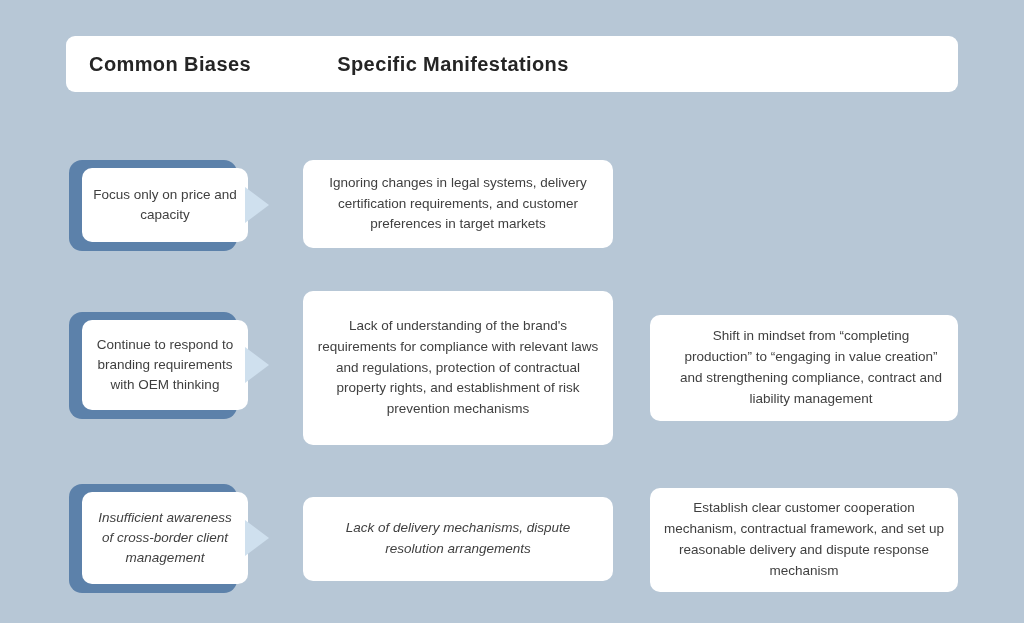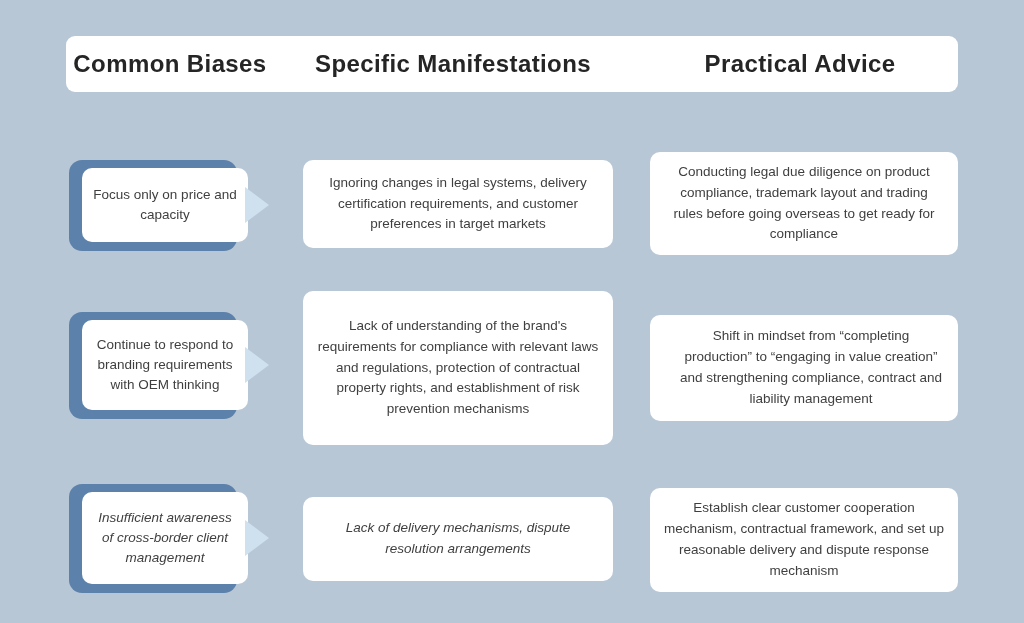--- a/index.html
+++ b/index.html
@@ -21,21 +21,21 @@
   }
   .canvas{position:absolute;inset:0;}
 
   
   .header-bar{
     position:absolute;left:66px;top:36px;width:892px;height:56px;
     background:var(--card-bg);border-radius:9px;
   }
   .header-label{
     position:absolute;top:50%;transform:translate(-50%,-50%);
-    font-size:24px;font-weight:700;color:var(--header-text);
+    font-size:20px;font-weight:700;color:var(--header-text);
     letter-spacing:0.4px;white-space:nowrap;text-align:center;
   }
   .h1{left:104px;} .h2{left:387px;} .h3{left:734px;}
 
   
   .card{
     position:absolute;background:var(--card-bg);border-radius:10px;
     display:flex;align-items:center;justify-content:center;
     text-align:center;color:var(--text);
     font-size:13.5px;line-height:1.55;
@@ -76,35 +76,31 @@
   .a2{left:650px;top:488px;width:308px;height:104px;}
 </style>
 </head>
 <body>
 
 <div class="canvas">
 
   <div class="header-bar">
     <div class="header-label h1">Common Biases</div>
     <div class="header-label h2">Specific Manifestations</div>
-    <div class="header-label h3">Practical Advice</div>
   </div>
 
   <div class="bias-group g0">
     <div class="bias-accent"></div>
     <div class="bias-card">
       <span>Focus only on price and capacity</span>
     </div>
     <div class="arrow"></div>
   </div>
   <div class="card m0">
     <span>Ignoring changes in legal systems, delivery certification requirements, and customer preferences in target markets</span>
-  </div>
-  <div class="card a0">
-    <span>Conducting legal due diligence on product compliance, trademark layout and trading rules before going overseas to get ready for compliance</span>
   </div>
 
   <div class="bias-group g1">
     <div class="bias-accent"></div>
     <div class="bias-card">
       <span>Continue to respond to branding requirements with OEM thinking</span>
     </div>
     <div class="arrow"></div>
   </div>
   <div class="card m1">

